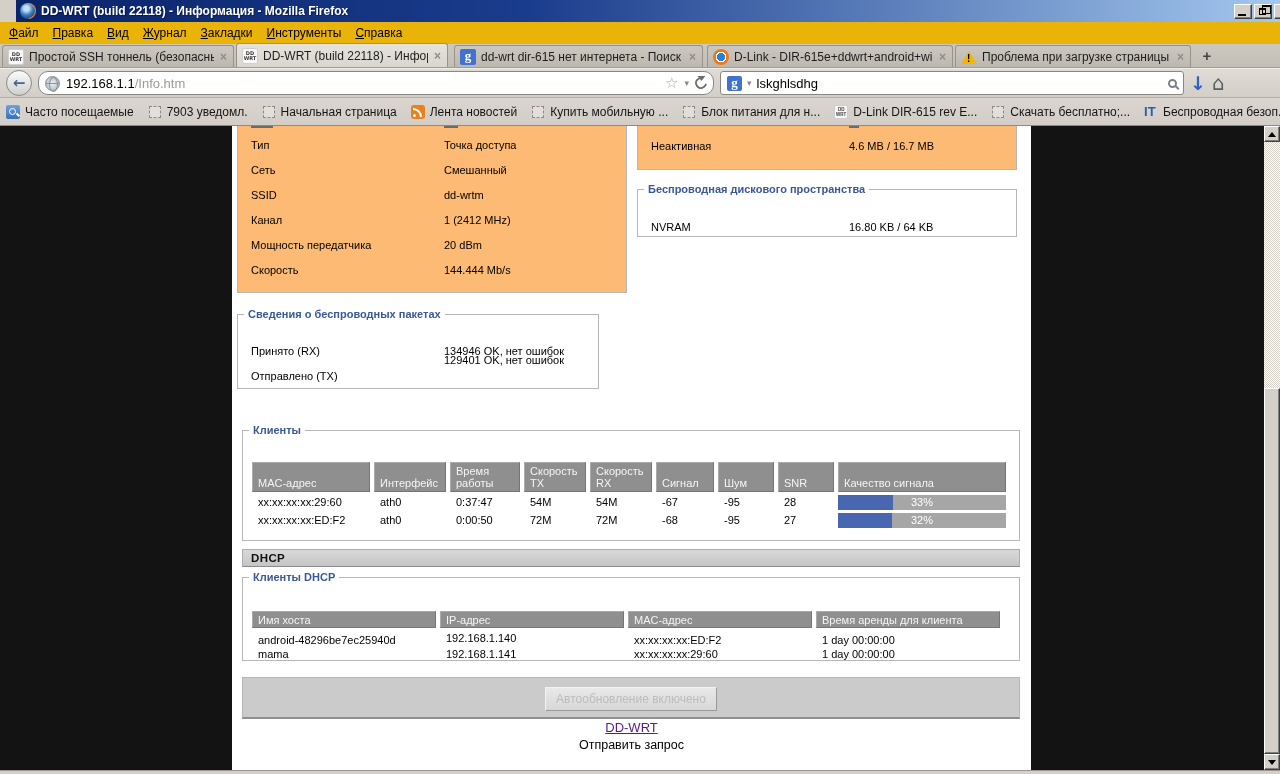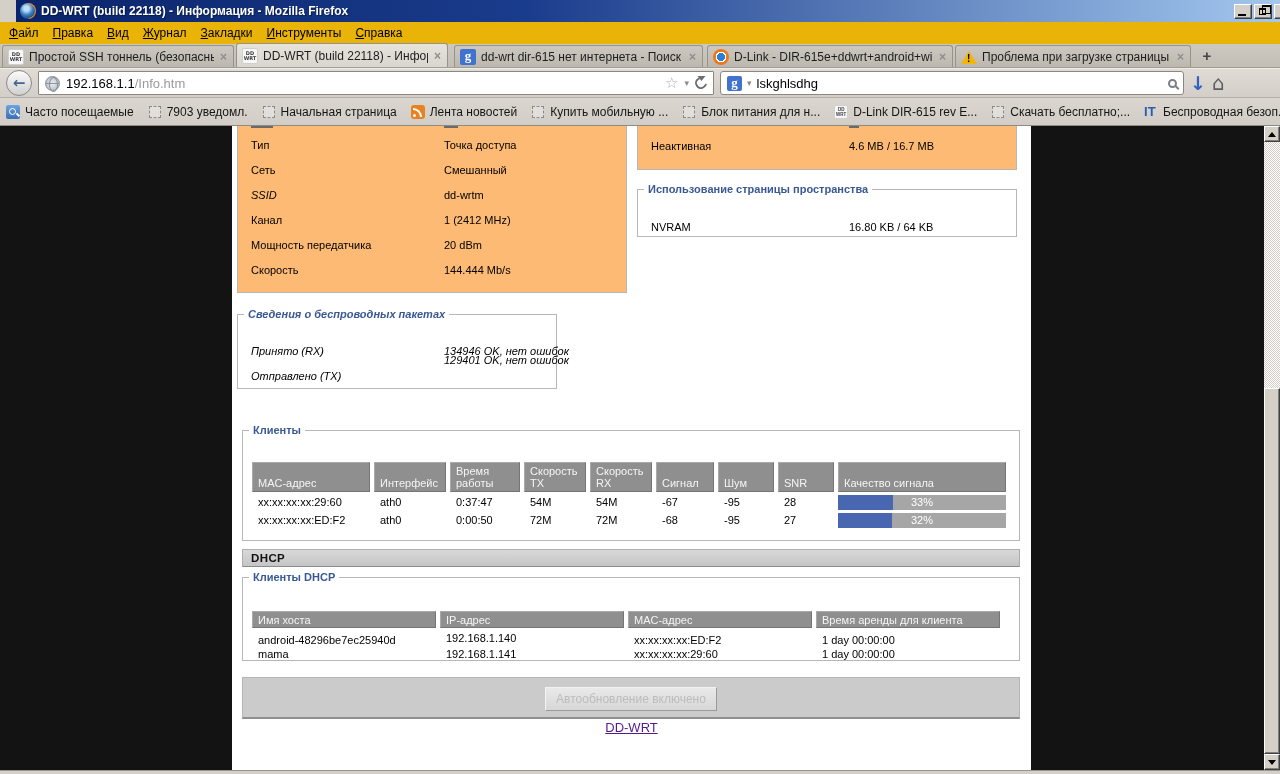--- a/index.html
+++ b/index.html
@@ -60,21 +60,21 @@
     border-bottom:13px solid #f2b50a; margin-top:2px; }
   .fav-warning::after { content:"!"; position:absolute; left:-2px; top:2px; font-size:10px; font-weight:bold; color:#000; }
 
   
   .navbar { position:absolute; left:0; top:68px; width:1280px; height:30px;
     background:linear-gradient(#e0dcd5,#d3cfc8); border-top:1px solid #efede8; border-bottom:1px solid #b6b1a7;
     display:flex; align-items:center; padding:0 6px; gap:6px; }
   .back-btn { width:26px; height:26px; border-radius:50%; border:1px solid #8a8a8a;
     background:linear-gradient(#fbfbfb,#cfcfcf); display:flex; align-items:center; justify-content:center;
     font-size:15px; font-weight:bold; color:#44678e; flex:none; cursor:pointer; font-family:"DejaVu Sans",sans-serif; }
-  .url-field { width:676px; height:24px; background:#fff; border:1px solid #8a877e; border-radius:1px;
+  .url-field { width:676px; height:24px; background:#fff; border:1px solid #8a877e; border-radius:10px;
     display:flex; align-items:center; padding:0 6px; gap:6px; }
   .icon-globe { width:15px; height:15px; border-radius:50%; border:1px solid #878f98;
     background:radial-gradient(#eef1f4,#aab2ba); position:relative; flex:none; }
   .icon-globe::before { content:""; position:absolute; left:3px; top:0; width:7px; height:13px;
     border:1px solid #8a929c; border-radius:50%; }
   .icon-globe::after { content:""; position:absolute; left:0; top:6px; width:13px; height:1px; background:#8a929c; }
   .url-text { font-size:13px; color:#000; white-space:nowrap; flex:1 1 auto; }
   .url-path { color:#9a9a9a; }
   .icon-star { color:#b0aeaa; font-size:15px; font-family:"DejaVu Sans",sans-serif; flex:none; cursor:pointer; }
   .caret { color:#8a8a8a; font-size:9px; font-family:"DejaVu Sans",sans-serif; flex:none; cursor:pointer; }
@@ -287,43 +287,43 @@
 <div class="content">
   <div class="white-col"></div>
 
   <div class="fs fs-clipped" style="left:237px; top:0; width:390px; height:167px;">
     <span class="remnant" style="left:13px; width:22px;"></span>
     <span class="remnant" style="left:206px; width:14px;"></span>
     <span class="kv-label" style="left:13px; top:13px;">Тип</span>
     <span class="kv-value" style="left:206px; top:13px;">Точка доступа</span>
     <span class="kv-label" style="left:13px; top:38px;">Сеть</span>
     <span class="kv-value" style="left:206px; top:38px;">Смешанный</span>
-    <span class="kv-label" style="left:13px; top:63px;font-style:italic;">SSID</span>
+    <span class="kv-label" style="left:13px; top:63px;">SSID</span>
     <span class="kv-value" style="left:206px; top:63px;">dd-wrtm</span>
     <span class="kv-label" style="left:13px; top:88px;">Канал</span>
     <span class="kv-value" style="left:206px; top:88px;">1 (2412 MHz)</span>
     <span class="kv-label" style="left:13px; top:113px;">Мощность передатчика</span>
     <span class="kv-value" style="left:206px; top:113px;">20 dBm</span>
     <span class="kv-label" style="left:13px; top:138px;">Скорость</span>
     <span class="kv-value" style="left:206px; top:138px;">144.444 Mb/s</span>
   </div>
 
   <div class="fs fs-clipped" style="left:637px; top:0; width:380px; height:44px;">
     <span class="remnant" style="left:211px; width:10px;"></span>
     <span class="kv-label" style="left:13px; top:14px;">Неактивная</span>
     <span class="kv-value" style="left:211px; top:14px;">4.6 MB / 16.7 MB</span>
   </div>
 
   <fieldset class="real-fs" style="left:637px; top:57px; width:380px; height:54px;">
-    <legend>Использование страницы пространства</legend>
+    <legend>Беспроводная дискового пространства</legend>
     <span class="kv-label" style="left:13px; top:26px;">NVRAM</span>
     <span class="kv-value" style="left:211px; top:26px;">16.80 KB / 64 KB</span>
   </fieldset>
 
-  <fieldset class="real-fs" style="left:237px; top:182px; width:320px; height:81px;font-style:italic;">
+  <fieldset class="real-fs" style="left:237px; top:182px; width:362px; height:81px;">
     <legend>Сведения о беспроводных пакетах</legend>
     <span class="kv-label" style="left:13px; top:25px;">Принято (RX)</span>
     <span class="kv-value" style="left:206px; top:25px;">134946 OK, нет ошибок</span>
     <span class="kv-label" style="left:13px; top:50px;">Отправлено (TX)</span>
     <span class="kv-value" style="left:206px; top:34px;">129401 OK, нет ошибок</span>
   </fieldset>
 
 
   <fieldset class="real-fs" style="left:242px; top:298px; width:778px; height:117px;">
     <legend>Клиенты</legend>
@@ -399,20 +399,21 @@
       </div>
     </div>
   </fieldset>
 
   <div class="footer-bar" style="left:242px; top:551px; width:778px; height:42px;text-decoration:underline;">
     <div class="refresh-btn">Автообновление включено</div>
   </div>
 
   <div class="footer-links" style="left:232px; top:592px; width:799px;">
     <div><span class="ddwrt-link">DD-WRT</span></div>
+    <div class="send-request">Отправить запрос</div>
   </div>
 </div>
 
 <div class="scrollbar">
   <div class="sb-btn sb-up">
       <span class="arr-up"></span>
     </div>
   <div class="sb-thumb"></div>
   <div class="sb-btn sb-down">
       <span class="arr-down"></span>

